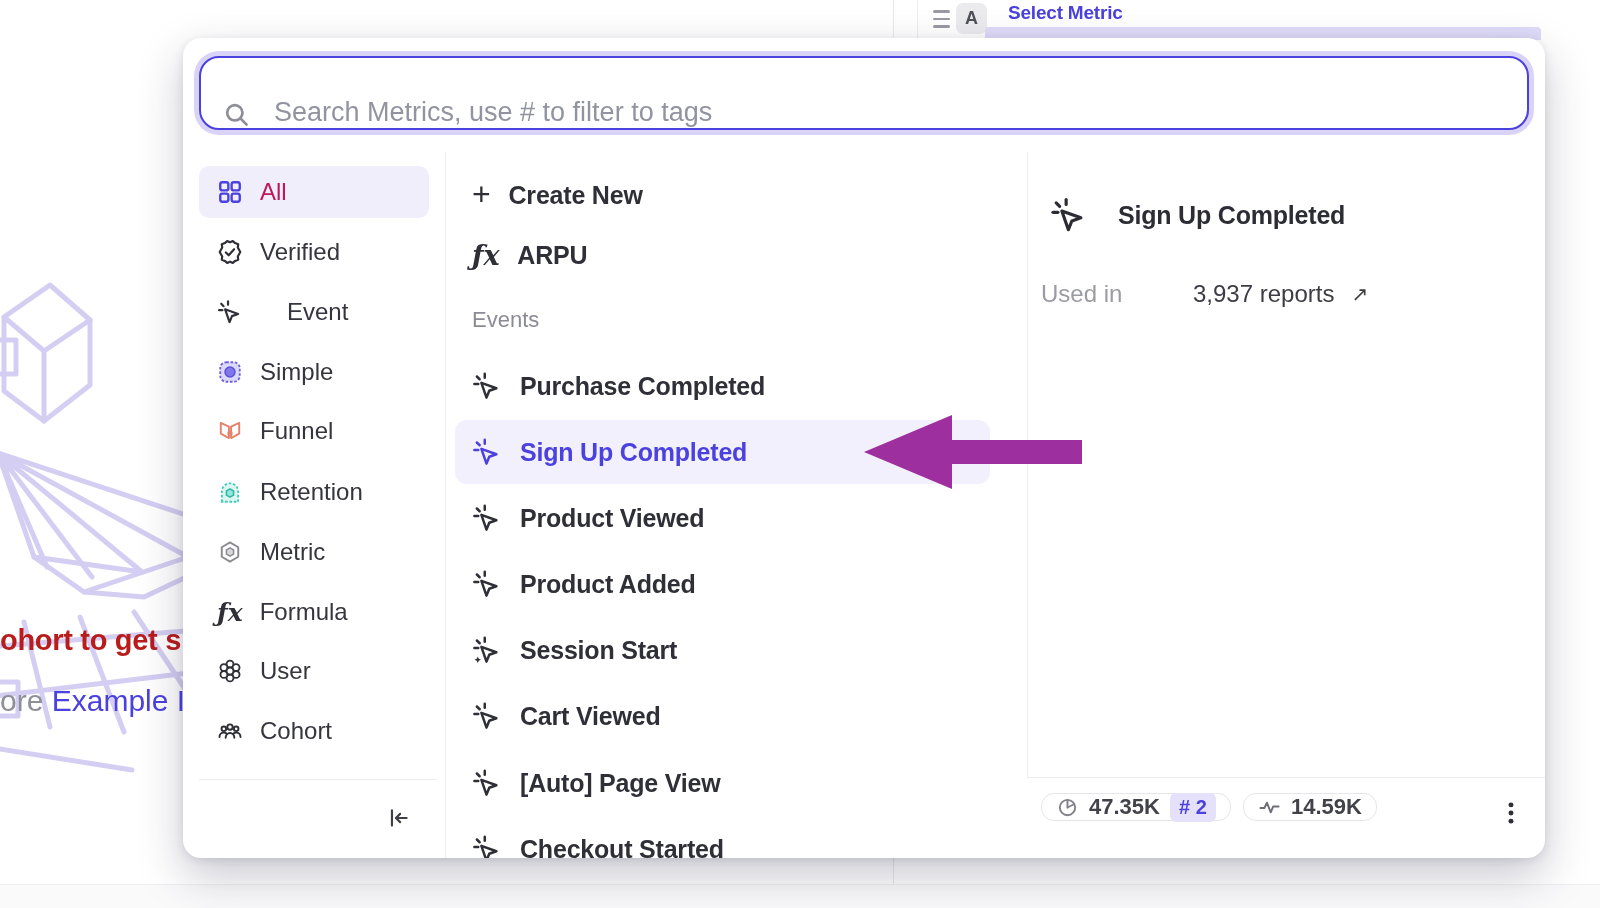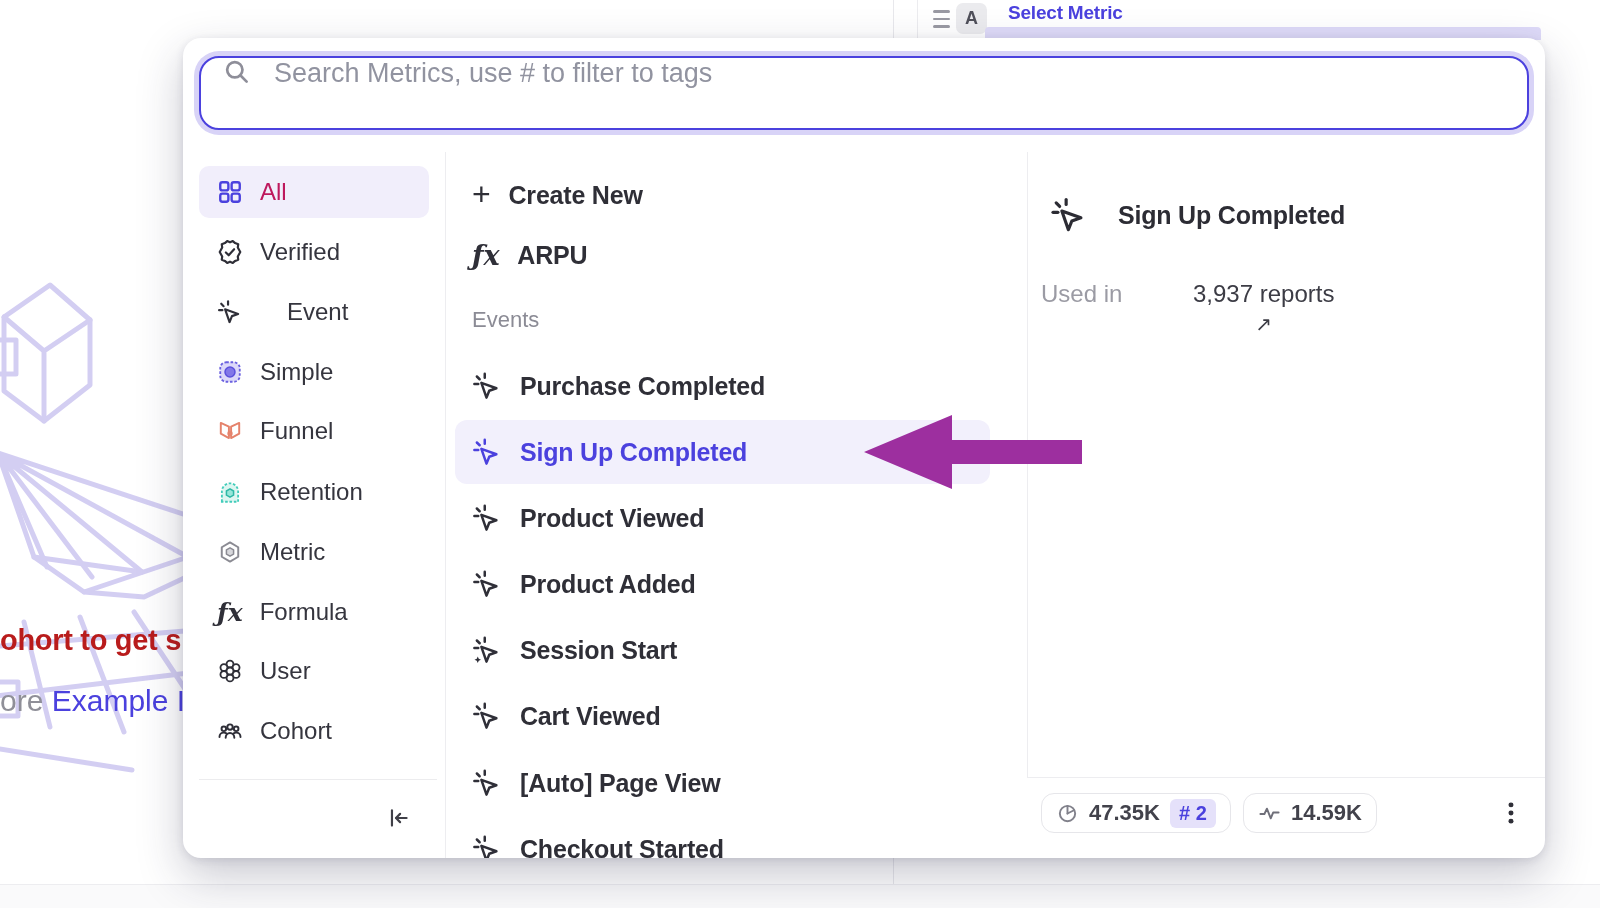--- a/index.html
+++ b/index.html
@@ -24,21 +24,21 @@
   #clause-badge { left:956px; top:3px; width:31px; height:31px; background:#ebebee; border-radius:7px;
     display:flex; align-items:center; justify-content:center; font-size:18px; font-weight:700; color:#50505a; }
   #metric-band { left:985px; top:27px; width:556px; height:13px; background:#dedaf8; border-radius:4px 4px 0 0; }
   #select-metric-label { left:1008px; top:2px; font-size:19px; font-weight:700; color:#4b41de; letter-spacing:-.2px; }
 
   
   #modal { left:183px; top:38px; width:1362px; height:820px; background:#fff; border-radius:18px;
     box-shadow:0 18px 45px rgba(40,40,70,.25), 0 2px 8px rgba(40,40,70,.12); overflow:hidden; }
 
   #search-box { left:16px; top:18px; width:1330px; height:74px; border:2.5px solid #4b41de; border-radius:20px;
-    box-shadow:0 0 0 5px #d8d3f7; background:#fff; display:flex; align-items:flex-start; padding-left:22px; gap:24px; }
+    box-shadow:0 0 0 5px #d8d3f7; background:#fff; display:flex; align-items:flex-end; padding-left:22px; gap:24px; }
   #search-input { border:none; outline:none; flex:1; font-size:27px; color:#3a3a44; background:transparent;
     font-family:"Liberation Sans", sans-serif; }
   #search-input::placeholder { color:#9193a0; }
 
   .vdiv { width:1px; background:#ededf0; }
   #col-div1 { left:262px; top:114px; height:706px; }
   #col-div2 { left:844px; top:114px; height:625px; }
   #sidebar-div { left:16px; top:741px; width:238px; height:1px; background:#ececee; }
   #detail-div { left:844px; top:739px; width:518px; height:1px; background:#ededf0; }
 
@@ -56,24 +56,24 @@
   .row.selected { background:#f2f0fc; color:#4b41de; }
   .row .plus { font-size:32px; font-weight:500; color:#2f2f37; line-height:0; margin-top:-2px; }
   #section-events { left:289px; font-size:22px; font-weight:500; color:#8b8b95; }
 
   #collapse-btn { left:198px; top:762px; width:36px; height:36px; display:flex; align-items:center; justify-content:center; cursor:pointer; }
 
   
   #detail-icon { left:867px; top:158px; }
   #detail-title { left:935px; top:163px; font-size:25px; font-weight:700; color:#2c2c34; letter-spacing:-.2px; }
   #used-in-label { left:858px; top:242px; font-size:24px; font-weight:500; color:#9b9ba4; }
-  #used-in-value { left:1010px; top:242px; font-size:24px; font-weight:500; color:#3c3c45; display:flex; gap:4px; align-items:center;flex-direction:column; }
+  #used-in-value { left:1010px; top:242px; font-size:24px; font-weight:500; color:#3c3c45; display:flex; gap:17px; align-items:center; }
   #used-in-value .arrow { font-size:20px; color:#3c3c45; }
 
-  .chip { top:755px; height:40px; border:1.5px solid #e6e6ea; border-radius:13px; background:#fff;
+  .chip { top:755px; height:28px; border:1.5px solid #e6e6ea; border-radius:13px; background:#fff;
     display:flex; align-items:center; gap:10px; padding:0 14px; font-size:22px; font-weight:600; color:#42424b; }
   #chip-1 { left:858px; }
   #chip-2 { left:1060px; }
   .mini-badge { background:#e5e1fa; color:#4b41de; font-size:20px; font-weight:600; border-radius:6px; padding:3px 9px; }
   #kebab { left:1310px; top:757px; width:36px; height:36px; display:flex; align-items:center; justify-content:center; cursor:pointer; }
 
   
   #annotation-arrow { left:860px; top:405px; }
 </style>
 </head>

